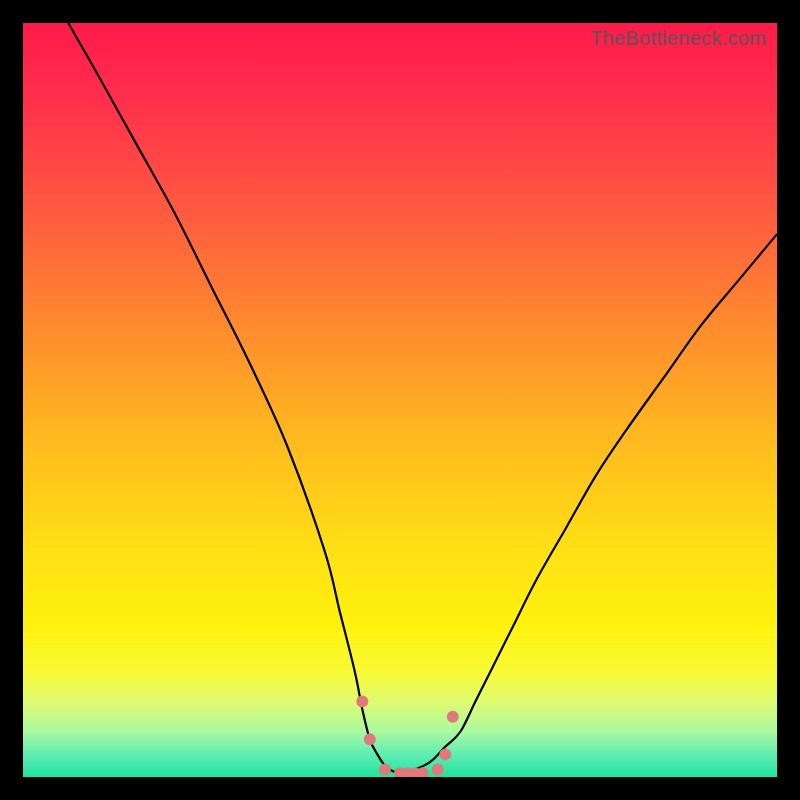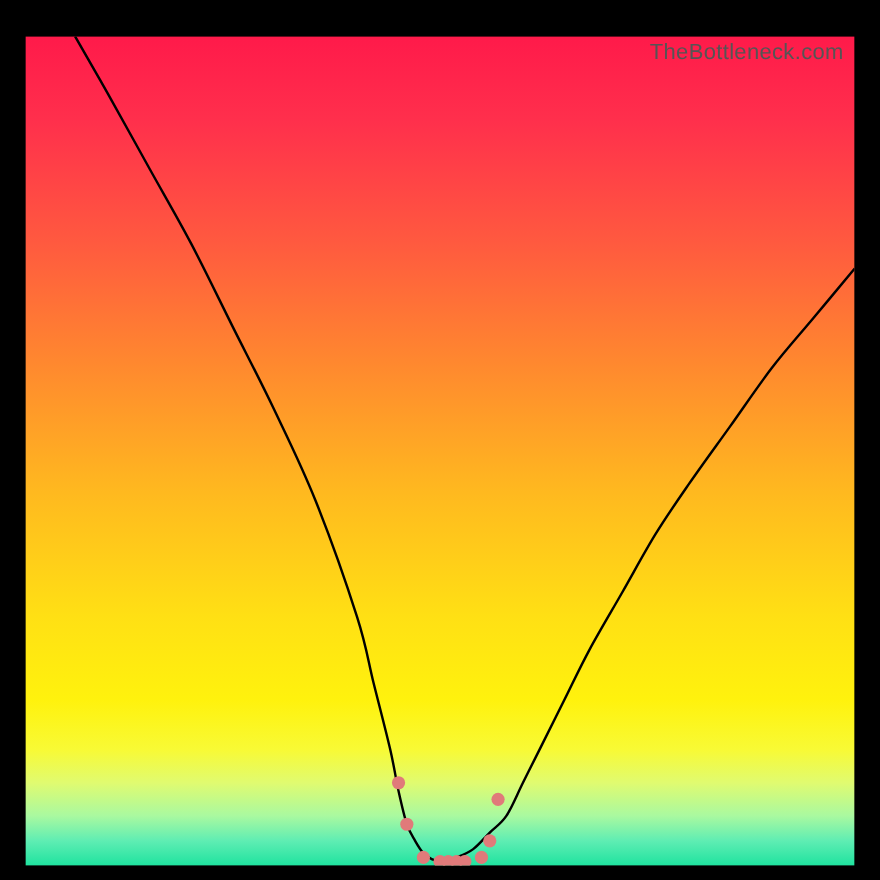--- a/index.html
+++ b/index.html
@@ -6,21 +6,21 @@
     margin: 0;
     padding: 0;
     width: 800px;
     height: 800px;
     overflow: hidden;
     background: #000;
     font-family: Arial, Helvetica, sans-serif;
   }
   .frame {
     position: absolute;
-    top: 10px; left: 0;
+    top: 0; left: 0;
     width: 800px;
     height: 658px;
     background: #000;
   }
   .plot-area {
     position: absolute;
     top: 23px;
     left: 23px;
     width: 754px;
     height: 754px;

